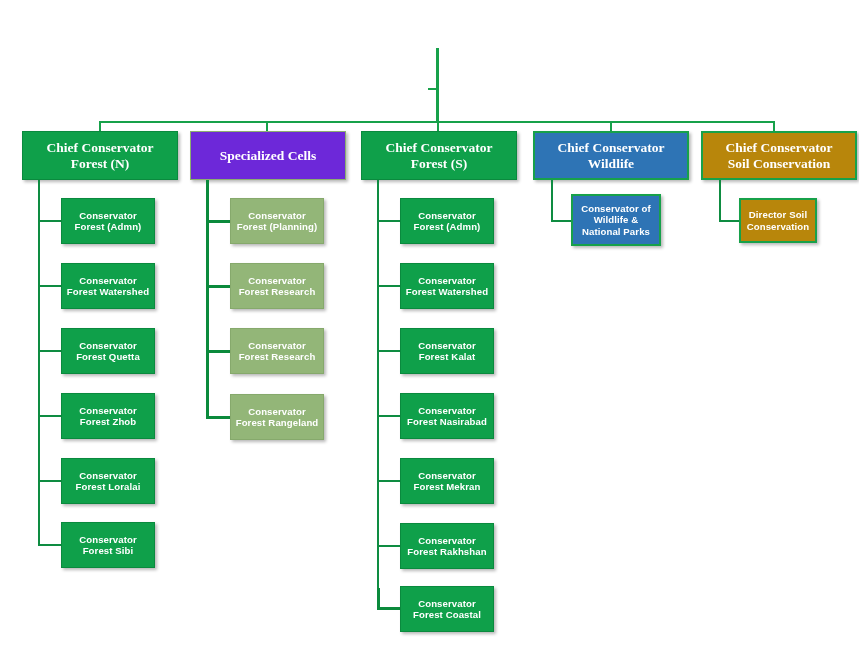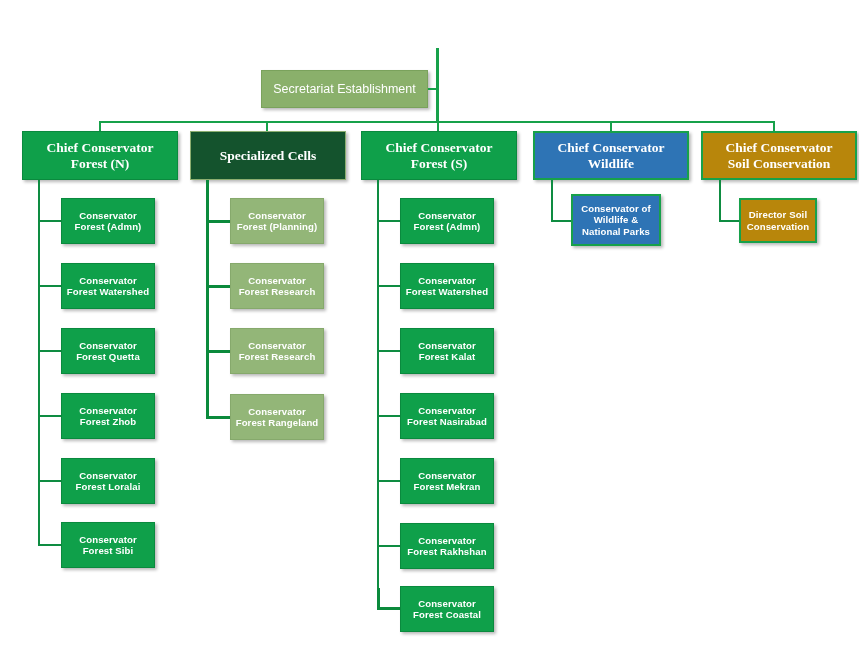--- a/index.html
+++ b/index.html
@@ -48,21 +48,21 @@
   }
   .lvl-estab {
     font-size: 12.5px;
     font-family: "Liberation Sans", sans-serif;
   }
 
   
   .c-darkgreen  { background: #0F9D43; border: 1px solid #0A7D35; }
   .c-green      { background: #0FA04A; border: 1px solid #0A8A3E; }
   .c-sage       { background: #8AB06B; border: 1px solid #7AA25C; }
-  .c-sage-lt    { background: #14532d; border: 1px solid #8CAE70; }
+  .c-sage-lt    { background: #6d28d9; border: 1px solid #8CAE70; }
   .c-sage-sub   { background: #93B678; border: 1px solid #86A96C; }
   .c-blue       { background: #2E74B5; border: 2px solid #17A14A; }
   .c-blue-sub   { background: #2E74B5; border: 2px solid #17A14A; }
   .c-gold       { background: #B8860B; border: 2px solid #17A14A; }
   .c-gold-sub   { background: #B8860B; border: 2px solid #17A14A; }
 
   
   .ln { position: absolute; background: #17A14A; }
   .ln-thin-v { width: 2px; }
   .ln-thin-h { height: 2px; }
@@ -71,21 +71,20 @@
   .ln-dark { background: #0E8C41; }
 </style>
 </head>
 <body>
 
 <div id="chart">
 
 
   <div class="ln ln-thin-v" style="left:436px; top:48px; width:3px; height:74px;"></div>
 
-  <div class="node lvl-estab c-sage" style="left:261px; top:70px; width:167px; height:38px;">Secretariat Establishment</div>
   <div class="ln ln-thin-h" style="left:428px; top:88px; width:10px; height:2px;"></div>
 
   <div class="ln ln-thin-h" style="left:99px; top:121px; width:676px; height:2px;"></div>
 
   <div class="ln ln-thin-v" style="left:99px; top:121px; width:2px; height:11px;"></div>
   <div class="ln ln-thin-v" style="left:266px; top:121px; width:2px; height:11px;"></div>
   <div class="ln ln-thin-v" style="left:437px; top:121px; width:2px; height:11px;"></div>
   <div class="ln ln-thin-v" style="left:610px; top:121px; width:2px; height:11px;"></div>
   <div class="ln ln-thin-v" style="left:773px; top:121px; width:2px; height:11px;"></div>
 

